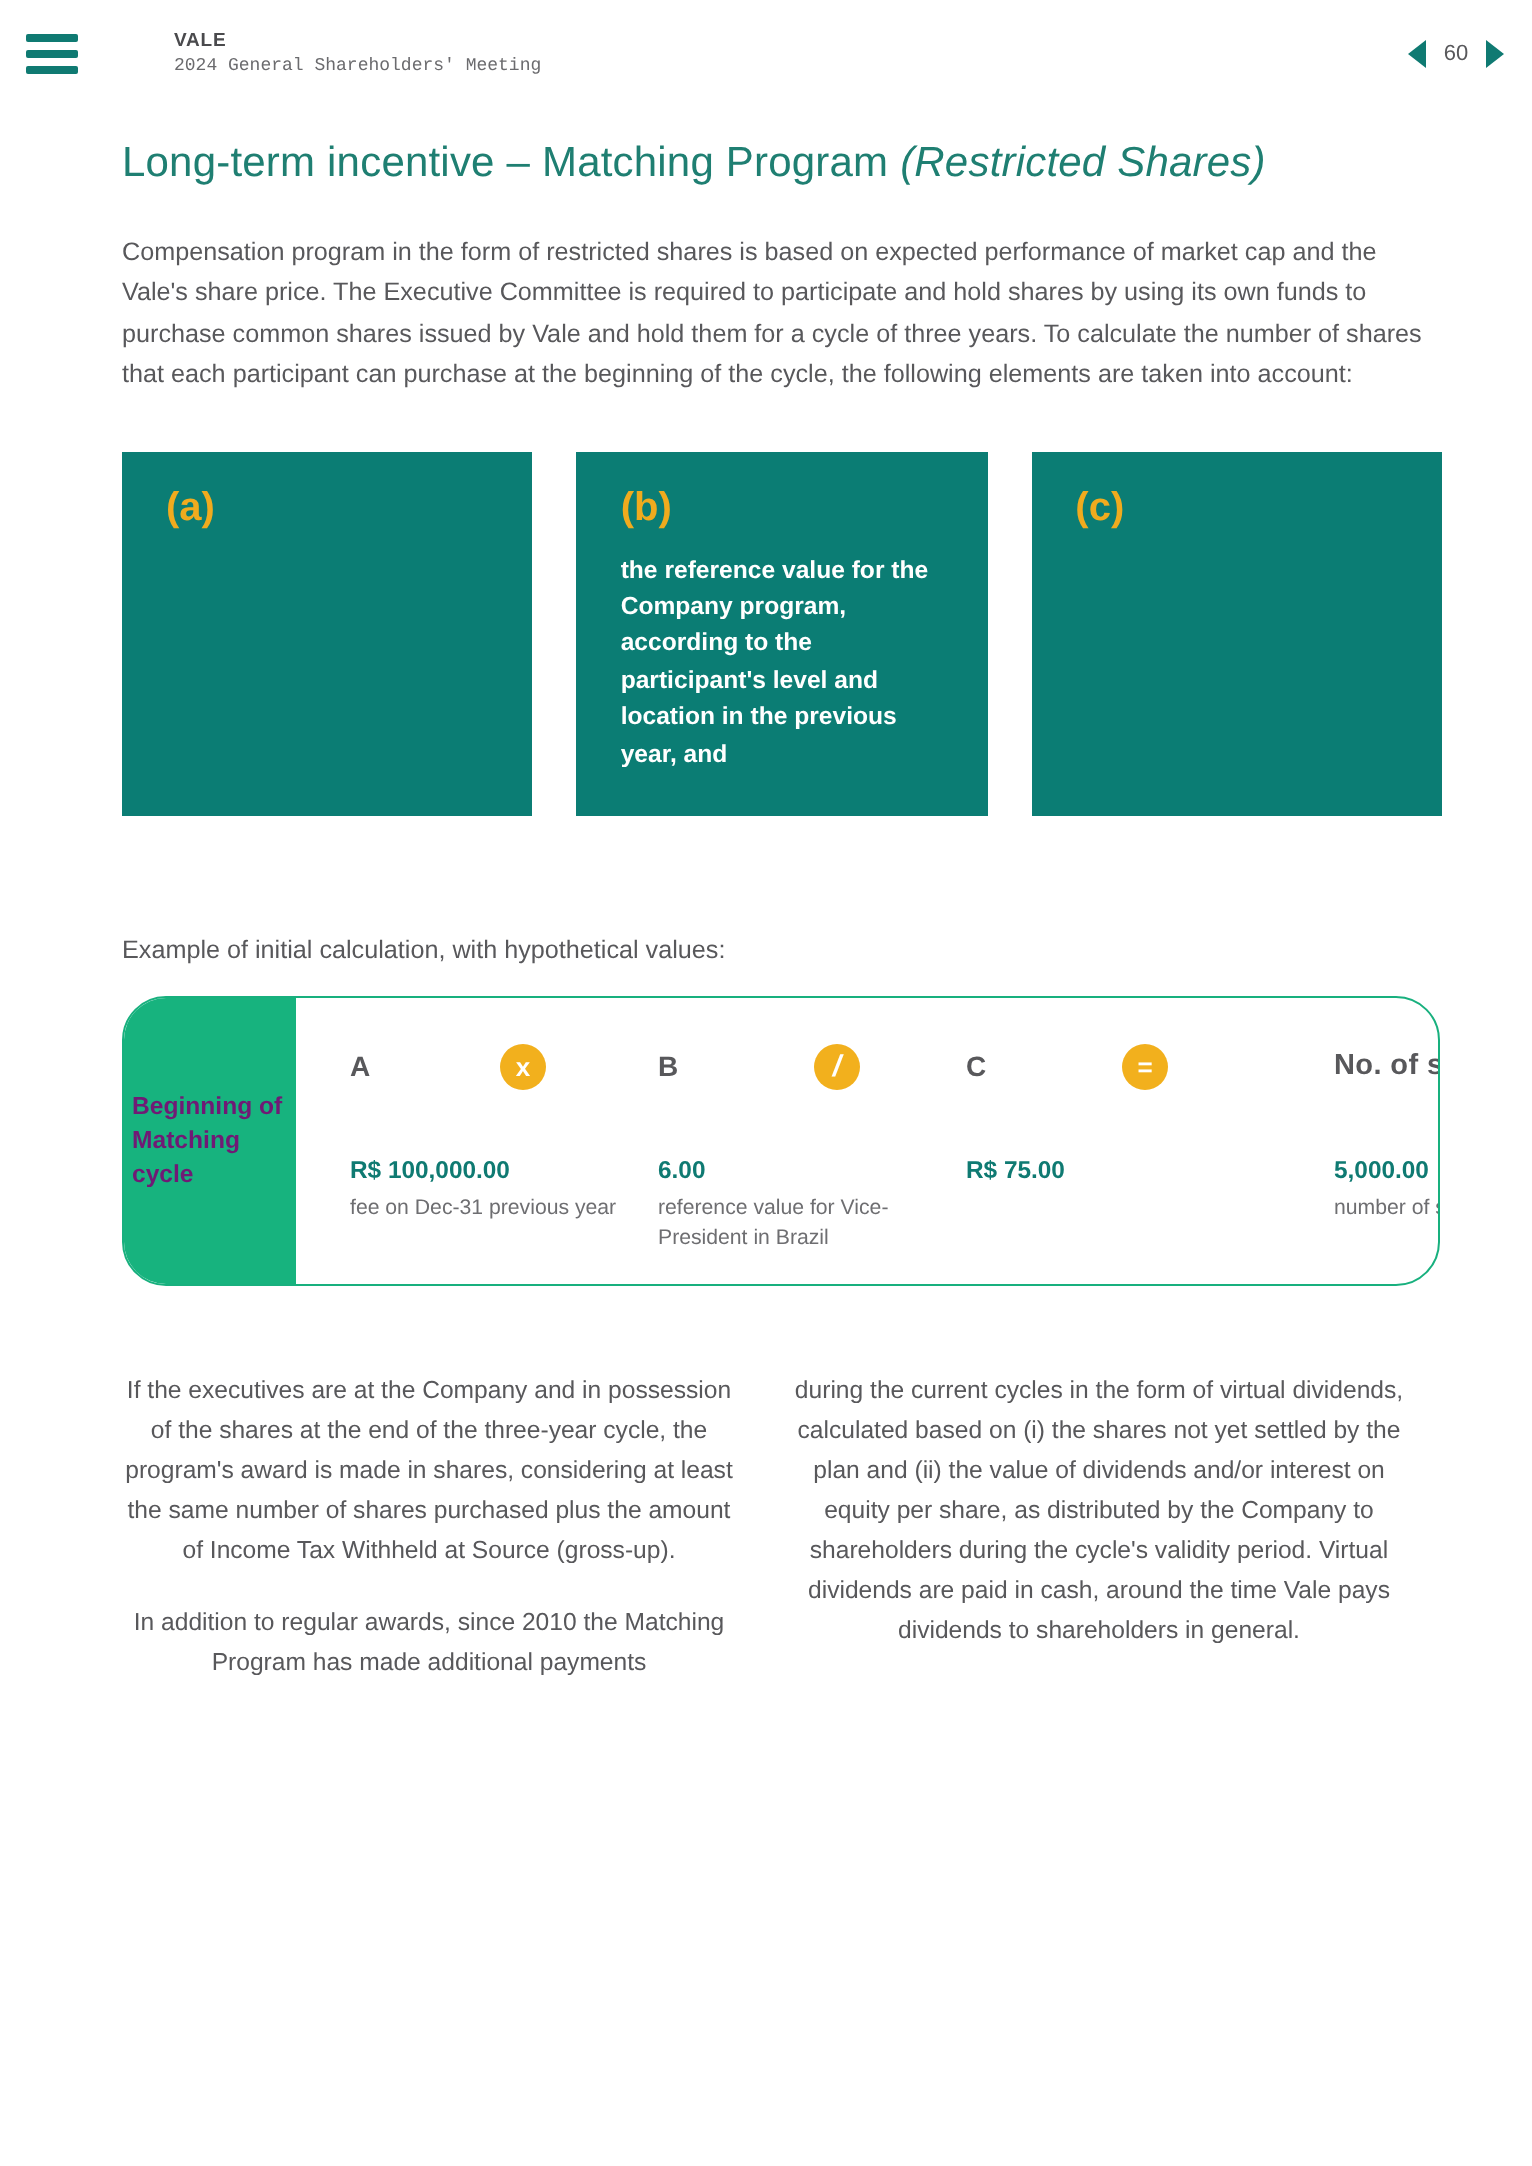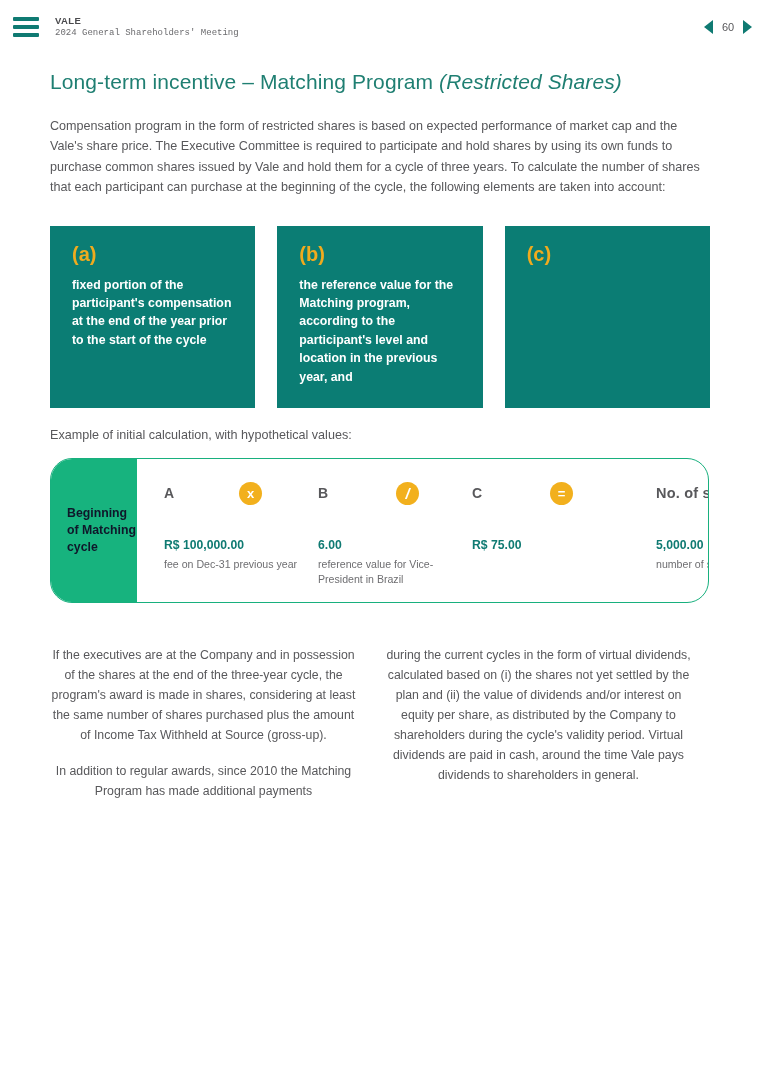--- a/index.html
+++ b/index.html
@@ -40,20 +40,21 @@
     width: 26px;
     height: 4px;
     background: #0f7a72;
     border-radius: 1px;
   }
   .brand {
     display: flex;
     flex-direction: column;
     justify-content: flex-start;
     line-height: 1.25;
+    margin-left: 32px;
   }
   .brand-title {
     font-size: 9.5px;
     font-weight: bold;
     letter-spacing: .4px;
     color: #4a4a4d;
   }
   .brand-sub {
     font-size: 9px;
     color: #6b6b6e;
@@ -84,21 +85,21 @@
   .pager .num {
     font-size: 11px;
     color: #58585b;
     min-width: 16px;
     text-align: center;
   }
 
   
   .content {
     position: absolute;
-    left: 50px;
+    left: 61px;
     top: 70px;
     width: 660px;
   }
 
   .page-title {
     font-size: 21px;
     color: #1f7f72;
     font-weight: normal;
     margin: 0 0 22px 0;
     letter-spacing: .1px;
@@ -139,45 +140,45 @@
     color: #ffffff;
     font-size: 12.3px;
     font-weight: bold;
     line-height: 1.5;
   }
 
   
   .example-label {
     font-size: 12.6px;
     color: #58585b;
-    margin-top: 20px;
+    margin-top: 60px;
   }
 
   
   .calcbox {
     margin-top: 16px;
     width: 659px;
     height: 145px;
     border: 1.5px solid #18b07e;
     border-radius: 22px;
     box-sizing: border-box;
     display: flex;
     overflow: hidden;
     background: #ffffff;
   }
   .calc-left {
     width: 86px;
     background: #17b37e;
-    color: #0f172a;
+    color: #701a75;
     font-size: 12.3px;
     font-weight: bold;
     line-height: 1.42;
     display: flex;
     align-items: center;
-    padding-left: 16px;
+    padding-left: 4px;
     box-sizing: border-box;
     flex: 0 0 86px;
   }
   .calc-right {
     flex: 1;
     position: relative;
     padding-left: 27px;
     padding-top: 22px;
     box-sizing: border-box;
   }
@@ -274,25 +275,24 @@
 
 <div class="content">
 
   <h1 class="page-title"><span>Long-term incentive – Matching Program </span><span class="ital">(Restricted Shares)</span></h1>
 
   <p class="intro">Compensation program in the form of restricted shares is based on expected performance of market cap and the Vale's share price. The Executive Committee is required to participate and hold shares by using its own funds to purchase common shares issued by Vale and hold them for a cycle of three years. To calculate the number of shares that each participant can purchase at the beginning of the cycle, the following elements are taken into account:</p>
 
   <div class="cards">
     <div class="card">
       <div class="card-letter">(a)</div>
-      <div class="card-text">fixed portion of the participant's compensation at the end of the year prior to the start of the cycle</div>
     </div>
     <div class="card">
       <div class="card-letter">(b)</div>
-      <div class="card-text">the reference value for the Matching program, according to the participant's level and location in the previous year, and</div>
+      <div class="card-text">the reference value for the Company program, according to the participant's level and location in the previous year, and</div>
     </div>
     <div class="card">
       <div class="card-letter">(c)</div>
     </div>
   </div>
 
   <div class="example-label">Example of initial calculation, with hypothetical values:</div>
 
   <div class="calcbox">
     <div class="calc-left">Beginning of Matching cycle</div>

